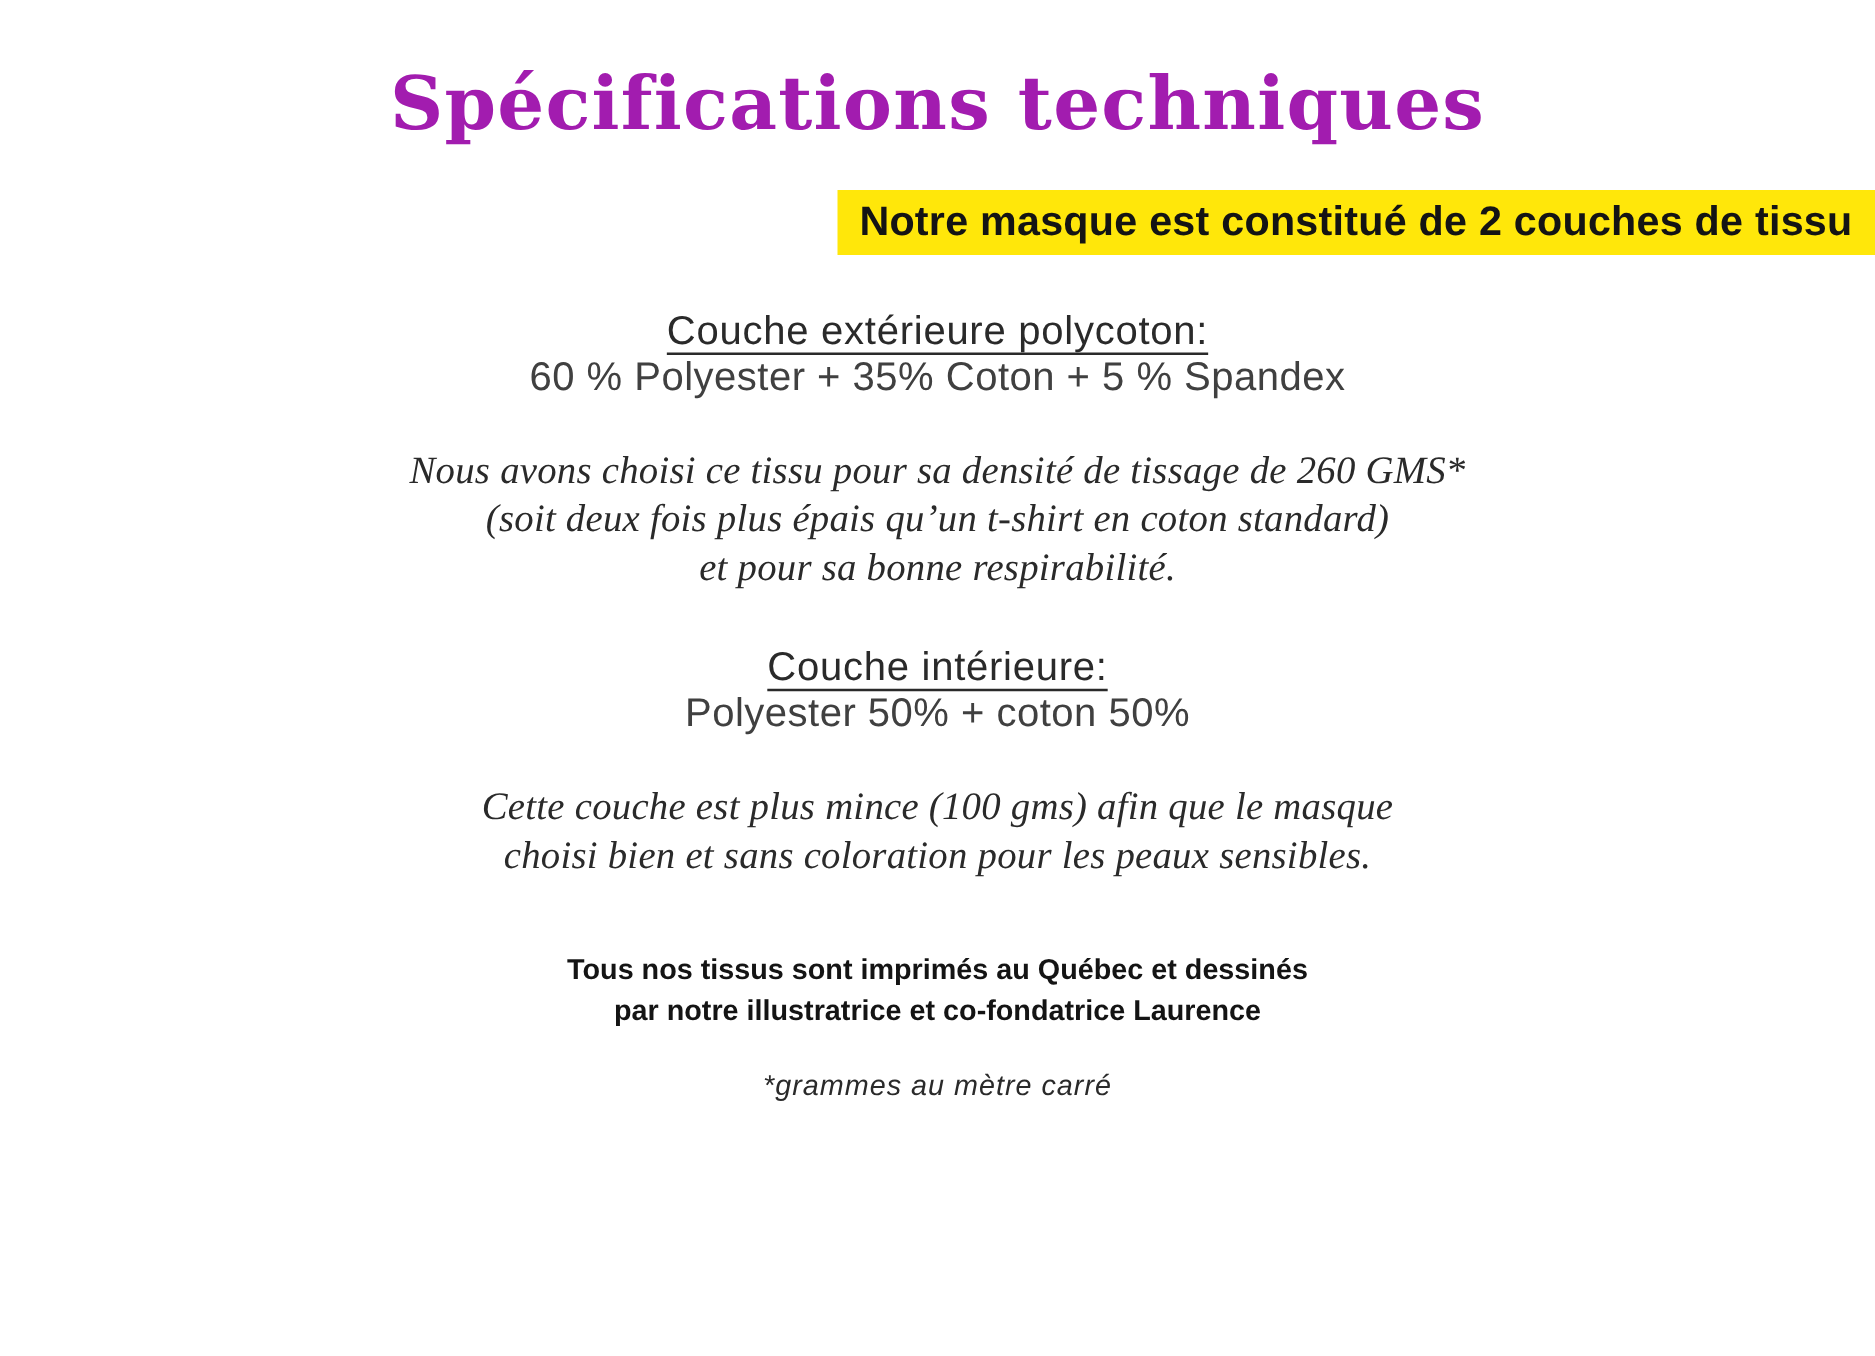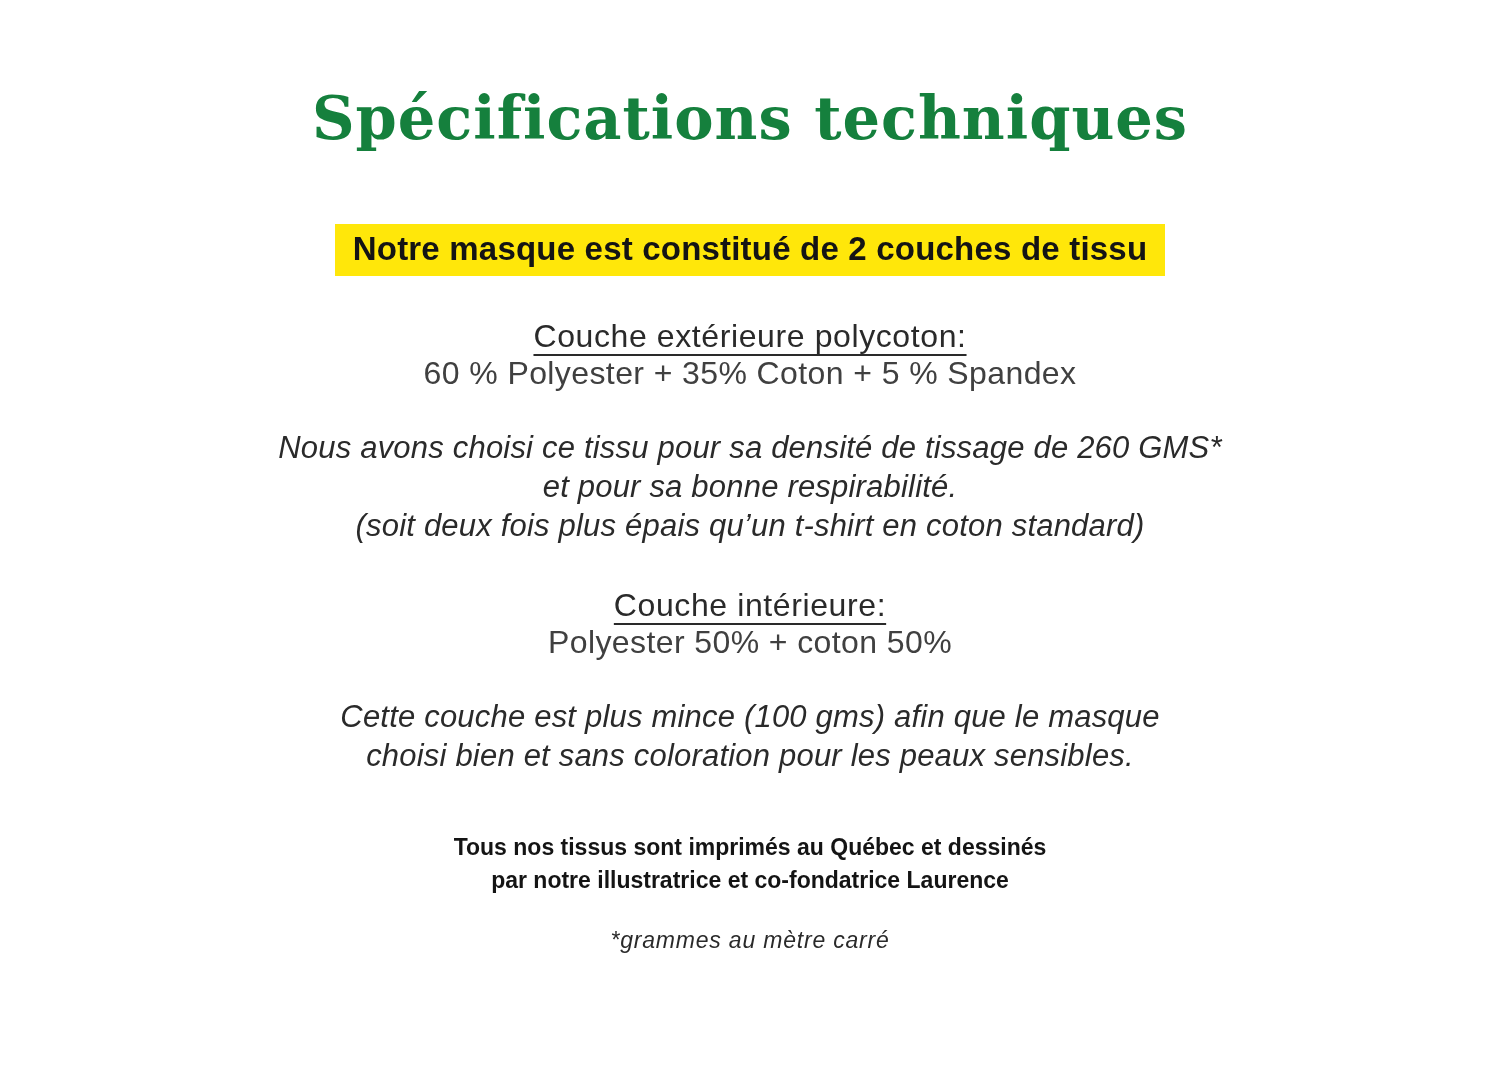--- a/index.html
+++ b/index.html
@@ -12,30 +12,31 @@
     width: 1500px;
     height: 1085px;
     background: #ffffff;
     overflow: hidden;
     font-family: "Liberation Sans", sans-serif;
     color: #1b1b1b;
     text-align: center;
   }
   .title {
     margin: 0;
-    padding-top: 88px;
+    padding-top: 52px;
     font-family: "DejaVu Serif", serif;
     font-weight: 800;
     font-size: 59px;
     line-height: 1.05;
     letter-spacing: 1px;
-    color: #15803d;
+    color: #a21caf;
   }
   .highlight-row {
-    margin-top: 74px;
+    margin-top: 38px;
+    text-align: right;
   }
   .highlight-row .mark {
     display: inline-block;
     background: #ffe70a;
     padding: 6px 18px 8px 18px;
     font-weight: 800;
     font-size: 33px;
     letter-spacing: 0.2px;
     color: #141414;
   }
@@ -59,20 +60,21 @@
     color: #404040;
   }
   .note {
     margin-top: 36px;
     font-size: 31px;
     font-style: italic;
     font-weight: 300;
     line-height: 1.26;
     letter-spacing: 0.2px;
     color: #2a2a2a;
+    font-family: Liberation Serif, serif;
   }
   .note div { white-space: nowrap; }
   .bold-statement {
     margin-top: 56px;
     font-size: 23px;
     font-weight: 800;
     line-height: 1.42;
     color: #141414;
   }
   .footnote {
@@ -96,22 +98,22 @@
   </div>
 
   <div class="section-heading">
     <span class="u">Couche extérieure polycoton:</span>
   </div>
 
   <div class="composition">60 % Polyester + 35% Coton + 5 % Spandex</div>
 
   <div class="note">
     <div>Nous avons choisi ce tissu pour sa densité de tissage de 260 GMS*</div>
+    <div>(soit deux fois plus épais qu’un t-shirt en coton standard)</div>
     <div>et pour sa bonne respirabilité.</div>
-    <div>(soit deux fois plus épais qu’un t-shirt en coton standard)</div>
   </div>
 
   <div class="section-heading">
     <span class="u">Couche intérieure:</span>
   </div>
 
   <div class="composition">Polyester 50% + coton 50%</div>
 
   <div class="note">
     <div>Cette couche est plus mince (100 gms) afin que le masque</div>

